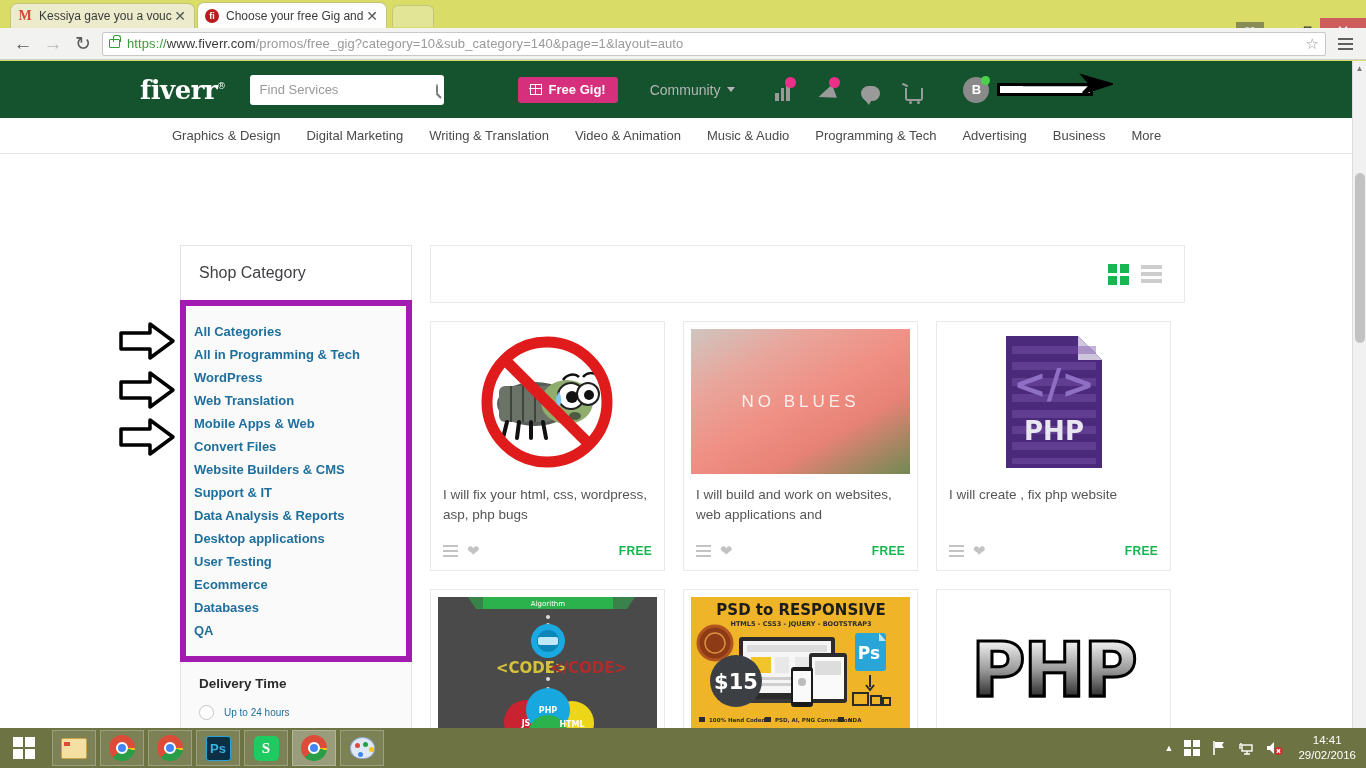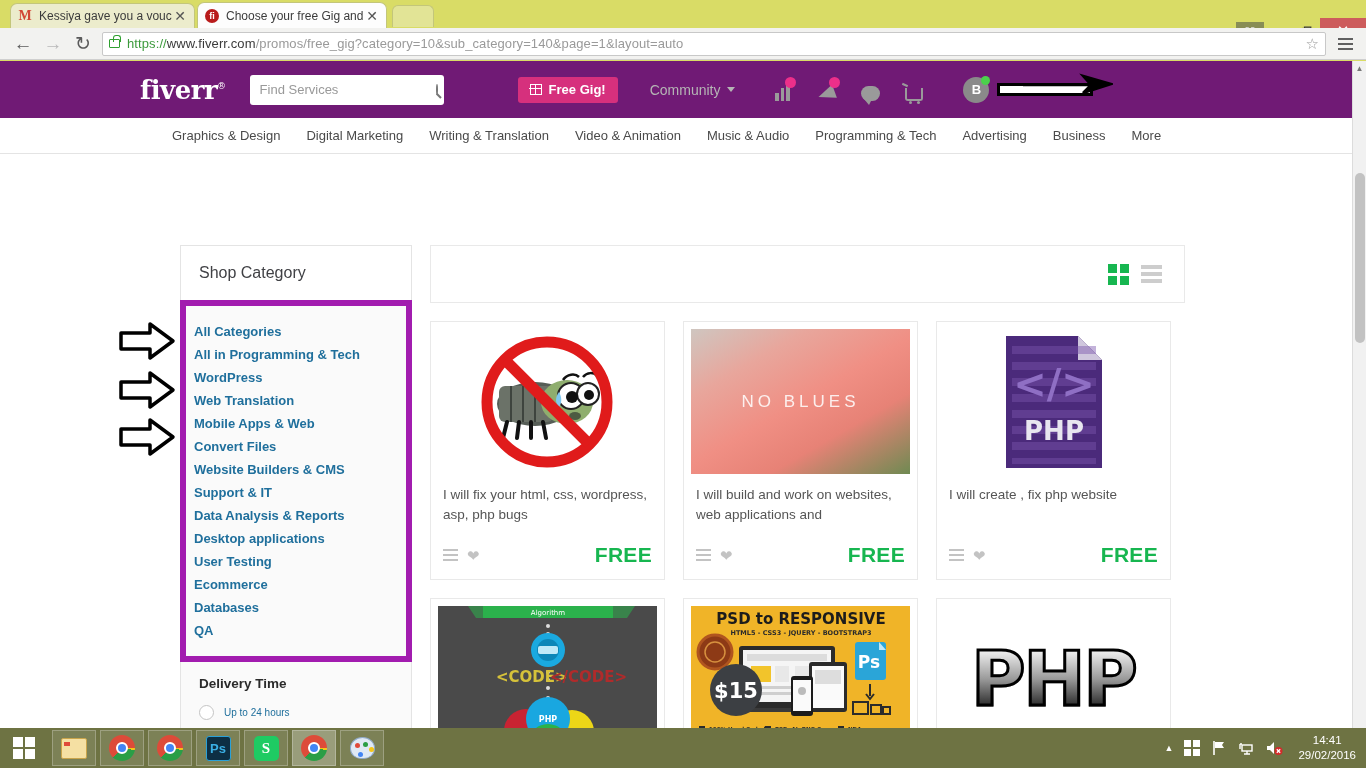--- a/index.html
+++ b/index.html
@@ -52,21 +52,21 @@
   .url .scheme { color:#3c9a3c; }
   .star { margin-left:auto; font-size:15px; color:#9a9a9a; }
   .menu-btn { width:26px; height:26px; display:flex; flex-direction:column; justify-content:center;
               align-items:center; gap:3px; }
   .menu-btn i { display:block; width:15px; height:2px; background:#606060; }
 
   
   .viewport { position:absolute; left:0; top:61px; width:1366px; height:667px; background:#fff; overflow:hidden; }
 
   
-  .fv-header { position:absolute; left:0; top:0; width:1352px; height:57px; background:#701a75; }
+  .fv-header { position:absolute; left:0; top:0; width:1352px; height:57px; background:#14532d; }
   .fv-inner { position:absolute; left:140px; top:0; width:1090px; height:57px; display:flex; align-items:center; }
   .fv-logo { font-family:"DejaVu Serif", serif; font-weight:bold; font-size:26px; color:#fff; letter-spacing:-0.5px;
              position:relative; margin-right:24px; }
   .fv-logo sup { font-size:9px; vertical-align:super; font-weight:normal; }
   .fv-search { width:194px; height:30px; background:#fff; border-radius:3px; display:flex;
                align-items:center; padding:0 10px; }
   .fv-search input { border:0; outline:0; flex:1; font-size:13px; color:#666;
                      font-family:"Liberation Sans", sans-serif; background:transparent; }
   .fv-search input::placeholder { color:#999; }
   .mag { width:11px; height:11px; border:1.6px solid #777; border-radius:50%; position:relative; }
@@ -137,21 +137,21 @@
   .list-ico i { width:21px; height:4px; background:#cdcdcd; display:block; }
 
   .cards { display:grid; grid-template-columns:repeat(3, 235px); gap:18px; margin-top:18px; }
   .card { background:#fff; border:1px solid #e9e9e9; width:235px; }
   .card-img { height:145px; margin:7px; overflow:hidden; position:relative; background:#fff; }
   .card-title { font-size:13.5px; color:#555; line-height:20px; padding:4px 12px 0 12px; min-height:56px; }
   .card-foot { display:flex; align-items:center; padding:6px 12px 12px 12px; }
   .f-lines { display:flex; flex-direction:column; gap:3px; margin-right:9px; }
   .f-lines i { width:15px; height:2px; background:#c3c3c3; display:block; }
   .heart { color:#c3c3c3; font-size:15px; line-height:1; }
-  .free { margin-left:auto; color:#17b650; font-weight:bold; font-size:21px; letter-spacing:0.3px; }
+  .free { margin-left:auto; color:#17b650; font-weight:bold; font-size:12px; letter-spacing:0.3px; }
 
   
   .art-bug { width:100%; height:100%; display:flex; align-items:center; justify-content:center; }
   .art-noblues { width:100%; height:100%;
       background:linear-gradient(150deg,#cfc6c0 0%,#e8a69c 25%,#f08f84 50%,#e78276 70%,#6f8a52 100%);
       display:flex; align-items:center; justify-content:center; }
   .art-noblues span { color:#fff; opacity:.85; font-size:17px; letter-spacing:4px; font-weight:300; }
   .art-php-file { width:100%; height:100%; display:flex; align-items:center; justify-content:center; background:#fff; }
   .art-code { width:100%; height:100%; background:#4a4a4a; position:relative; overflow:hidden; }
   .art-psd { width:100%; height:100%; background:#f0b428; position:relative; overflow:hidden;text-align:center; }

